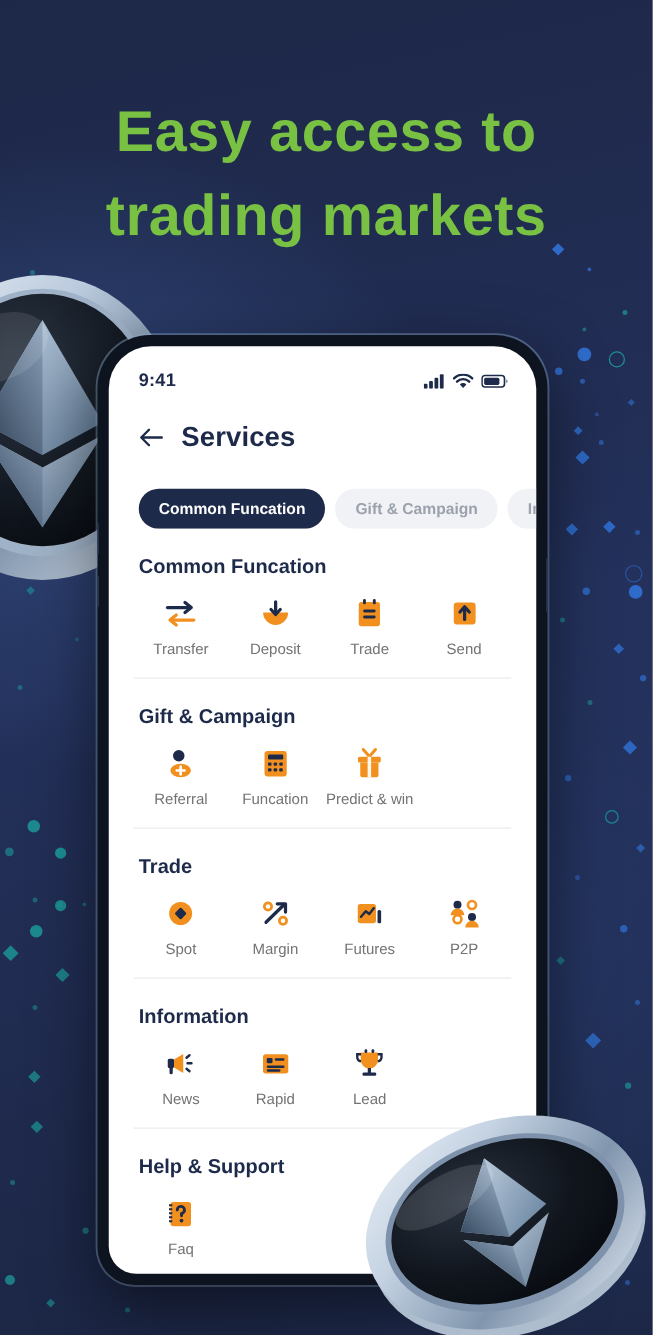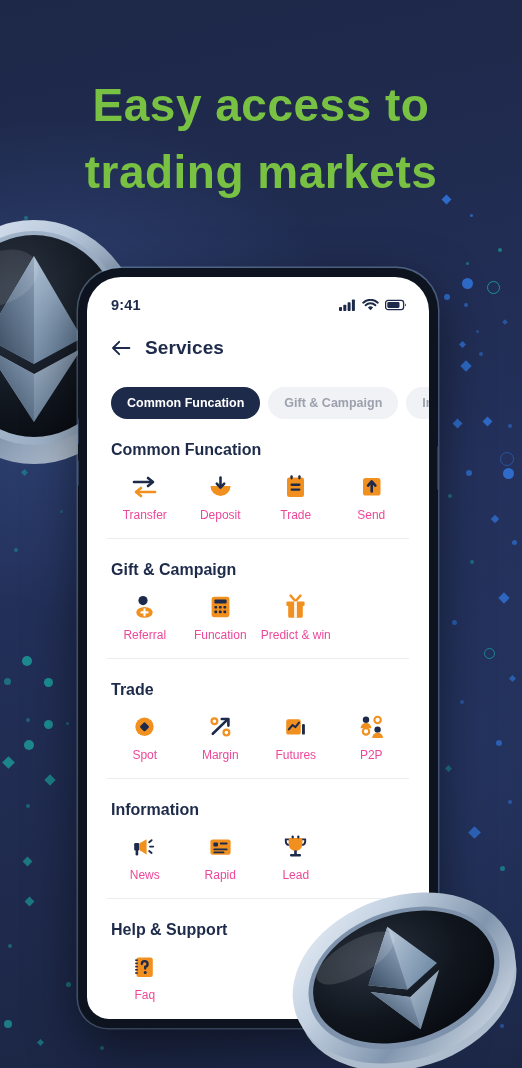--- a/index.html
+++ b/index.html
@@ -82,21 +82,21 @@
   .status-icons { display: flex; align-items: center; gap: 6px; }
   .status-icons svg { display: block; }
 
   
   .navbar {
     display: flex; align-items: center; gap: 14px;
     padding: 14px 24px 6px 24px;
   }
   .back-arrow { display: block; cursor: pointer; }
   .page-title {
-    font-size: 19px; font-weight: 700; color: #1d2a4a;
+    font-size: 22px; font-weight: 700; color: #1d2a4a;
     letter-spacing: 0.1px;
   }
 
   
   .tabs {
     display: flex; gap: 8px;
     padding: 22px 0 0 24px;
     white-space: nowrap;
     overflow: hidden;
   }
@@ -123,21 +123,21 @@
     display: grid;
     grid-template-columns: repeat(4, 1fr);
     padding: 14px 0 16px 0;
   }
   .cell {
     display: flex; flex-direction: column; align-items: center; gap: 7px;
     cursor: pointer;
   }
   .cell .ico { height: 28px; display: flex; align-items: center; justify-content: center; }
   .cell .lbl {
-    font-size: 12px; color: #ec4899; white-space: nowrap;
+    font-size: 12px; color: #737373; white-space: nowrap;
   }
   .divider { height: 1px; background: #ececef; margin: 0 20px; }
 </style>
 </head>
 <body>
 
 <div id="stage">
 
   <div class="bg-wash"></div>
   <div class="bg-dots" id="dots">

